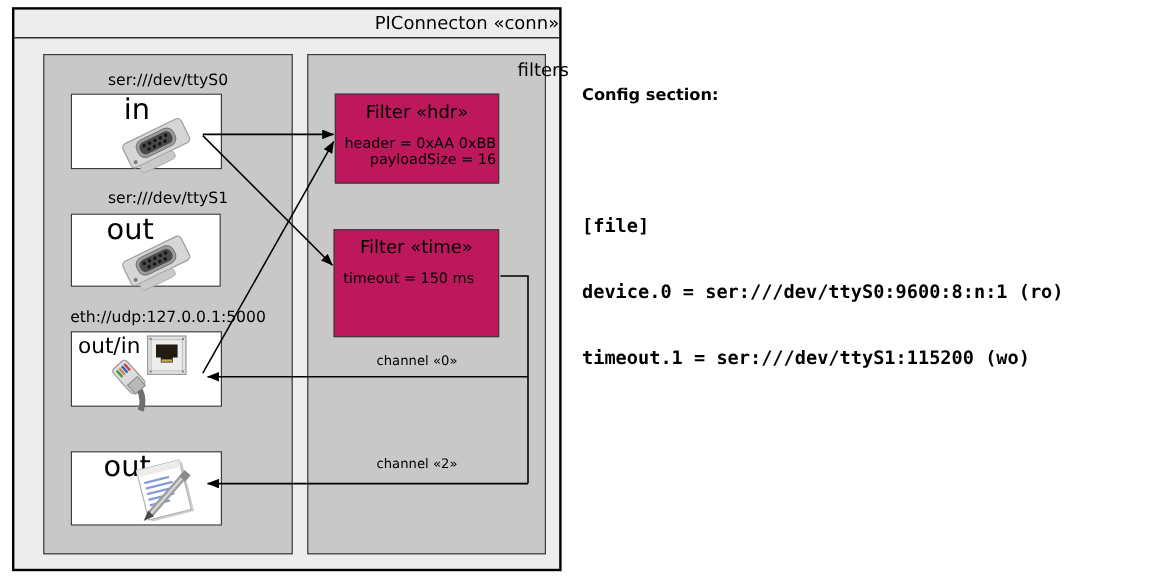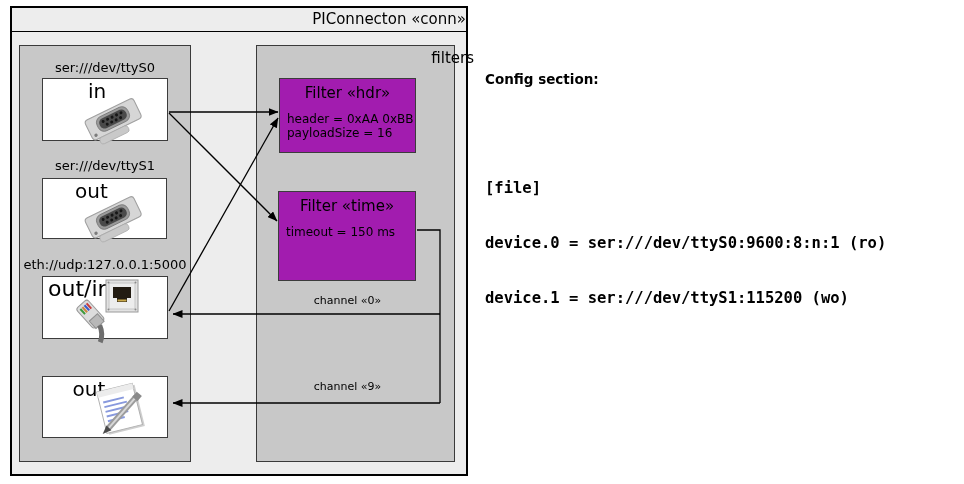--- a/index.html
+++ b/index.html
@@ -7,33 +7,33 @@
            font-family:"DejaVu Sans", sans-serif; color:#000; overflow:hidden; }
 
   
   .outer-box { position:absolute; left:10px; top:6px; width:454px; height:466px;
                background:#ededed; border:2px solid #000; }
   .outer-title { position:absolute; left:0; top:0; width:100%; height:23px;
                  border-bottom:1.5px solid #000; text-align:right;
                  font-size:15px; line-height:23px; }
 
   .panel { position:absolute; background:#c8c8c8; border:1.5px solid #3a3a3a; box-sizing:border-box; }
-  .panel-devices { left:7px; top:37px; width:172px; height:417px; }
+  .panel-devices { left:24px; top:37px; width:208px; height:417px; }
   .panel-filters { left:244px; top:37px; width:199px; height:417px; }
   .panel-title { position:absolute; left:0; top:3px; width:100%; text-align:right; font-size:15px;padding-left:20px; }
 
   .dev-url { position:absolute; left:0; width:100%; text-align:center; font-size:13px; line-height:15px; }
   .dev-box { position:absolute; background:#ffffff; border:1.2px solid #3c3c3c; box-sizing:border-box; }
   .dev-dir { position:absolute; top:2px; left:0; width:100%; box-sizing:border-box;
-             font-size:20px; line-height:20px; text-align:center; }
-  .dev-dir-left { position:absolute; top:2px; left:5px; font-size:22px; line-height:20px; }
-
-  .filter-box { position:absolute; background:#a21caf; border:1.2px solid #3c3c3c; box-sizing:border-box; }
+             font-size:24px; line-height:20px; text-align:center; }
+  .dev-dir-left { position:absolute; top:2px; left:5px; font-size:18px; line-height:20px; }
+
+  .filter-box { position:absolute; background:#be185d; border:1.2px solid #3c3c3c; box-sizing:border-box; }
   .filter-title { position:absolute; top:5px; left:0; width:100%; text-align:center; font-size:15px; }
-  .filter-attrs { position:absolute; left:7px; top:33px; font-size:12px; line-height:14px; }
+  .filter-attrs { position:absolute; left:7px; top:33px; font-size:12px; line-height:14px;text-align:right; }
 
   .channel-label { position:absolute; left:22px; width:137px; text-align:center; font-size:11px; }
 
   .icon-svg { position:absolute; overflow:visible; }
 
   
   .config { position:absolute; left:485px; top:8px; white-space:pre; }
   .config-heading { font-family:"DejaVu Sans", sans-serif; font-weight:bold;
                     font-size:13.5px; line-height:19px;margin-top:24px; }
   .config-lines { margin-top:16px; font-family:"DejaVu Sans Mono", monospace;
@@ -148,21 +148,21 @@
       </div>
 
       <div class="filter-box" style="left:21px; top:145px; width:138px; height:90px">
         <div class="filter-title">Filter «time»</div>
         <div class="filter-attrs">
           <div>timeout = 150 ms</div>
         </div>
       </div>
 
       <div class="channel-label" style="top:248px">channel «0»</div>
-      <div class="channel-label" style="top:334px">channel «9»</div>
+      <div class="channel-label" style="top:334px">channel «2»</div>
     </div>
   </div>
 
   <svg class="overlay" width="964" height="484">
     <defs>
       <marker id="ah" viewBox="0 0 10 8" refX="9.5" refY="4" markerWidth="10" markerHeight="8" orient="auto" markerUnits="userSpaceOnUse">
         <path d="M0,0 L10,4 L0,8 Z" fill="#000"></path>
       </marker>
     </defs>
     <g stroke="#000" stroke-width="1.3" fill="none">
@@ -173,21 +173,21 @@
       <line x1="440" y1="314" x2="173" y2="314" marker-end="url(#ah)"></line>
       <line x1="440" y1="403" x2="173" y2="403" marker-end="url(#ah)"></line>
     </g>
   </svg>
 
   <div class="config">
     <div class="config-heading">Config section:</div>
     <div class="config-lines">
       <div class="config-line">[file]</div>
       <div class="config-line">device.0 = ser:///dev/ttyS0:9600:8:n:1 (ro)</div>
-      <div class="config-line">device.1 = ser:///dev/ttyS1:115200 (wo)</div>
+      <div class="config-line">timeout.1 = ser:///dev/ttyS1:115200 (wo)</div>
       
       
       
       
       
       
       
       
       
       

